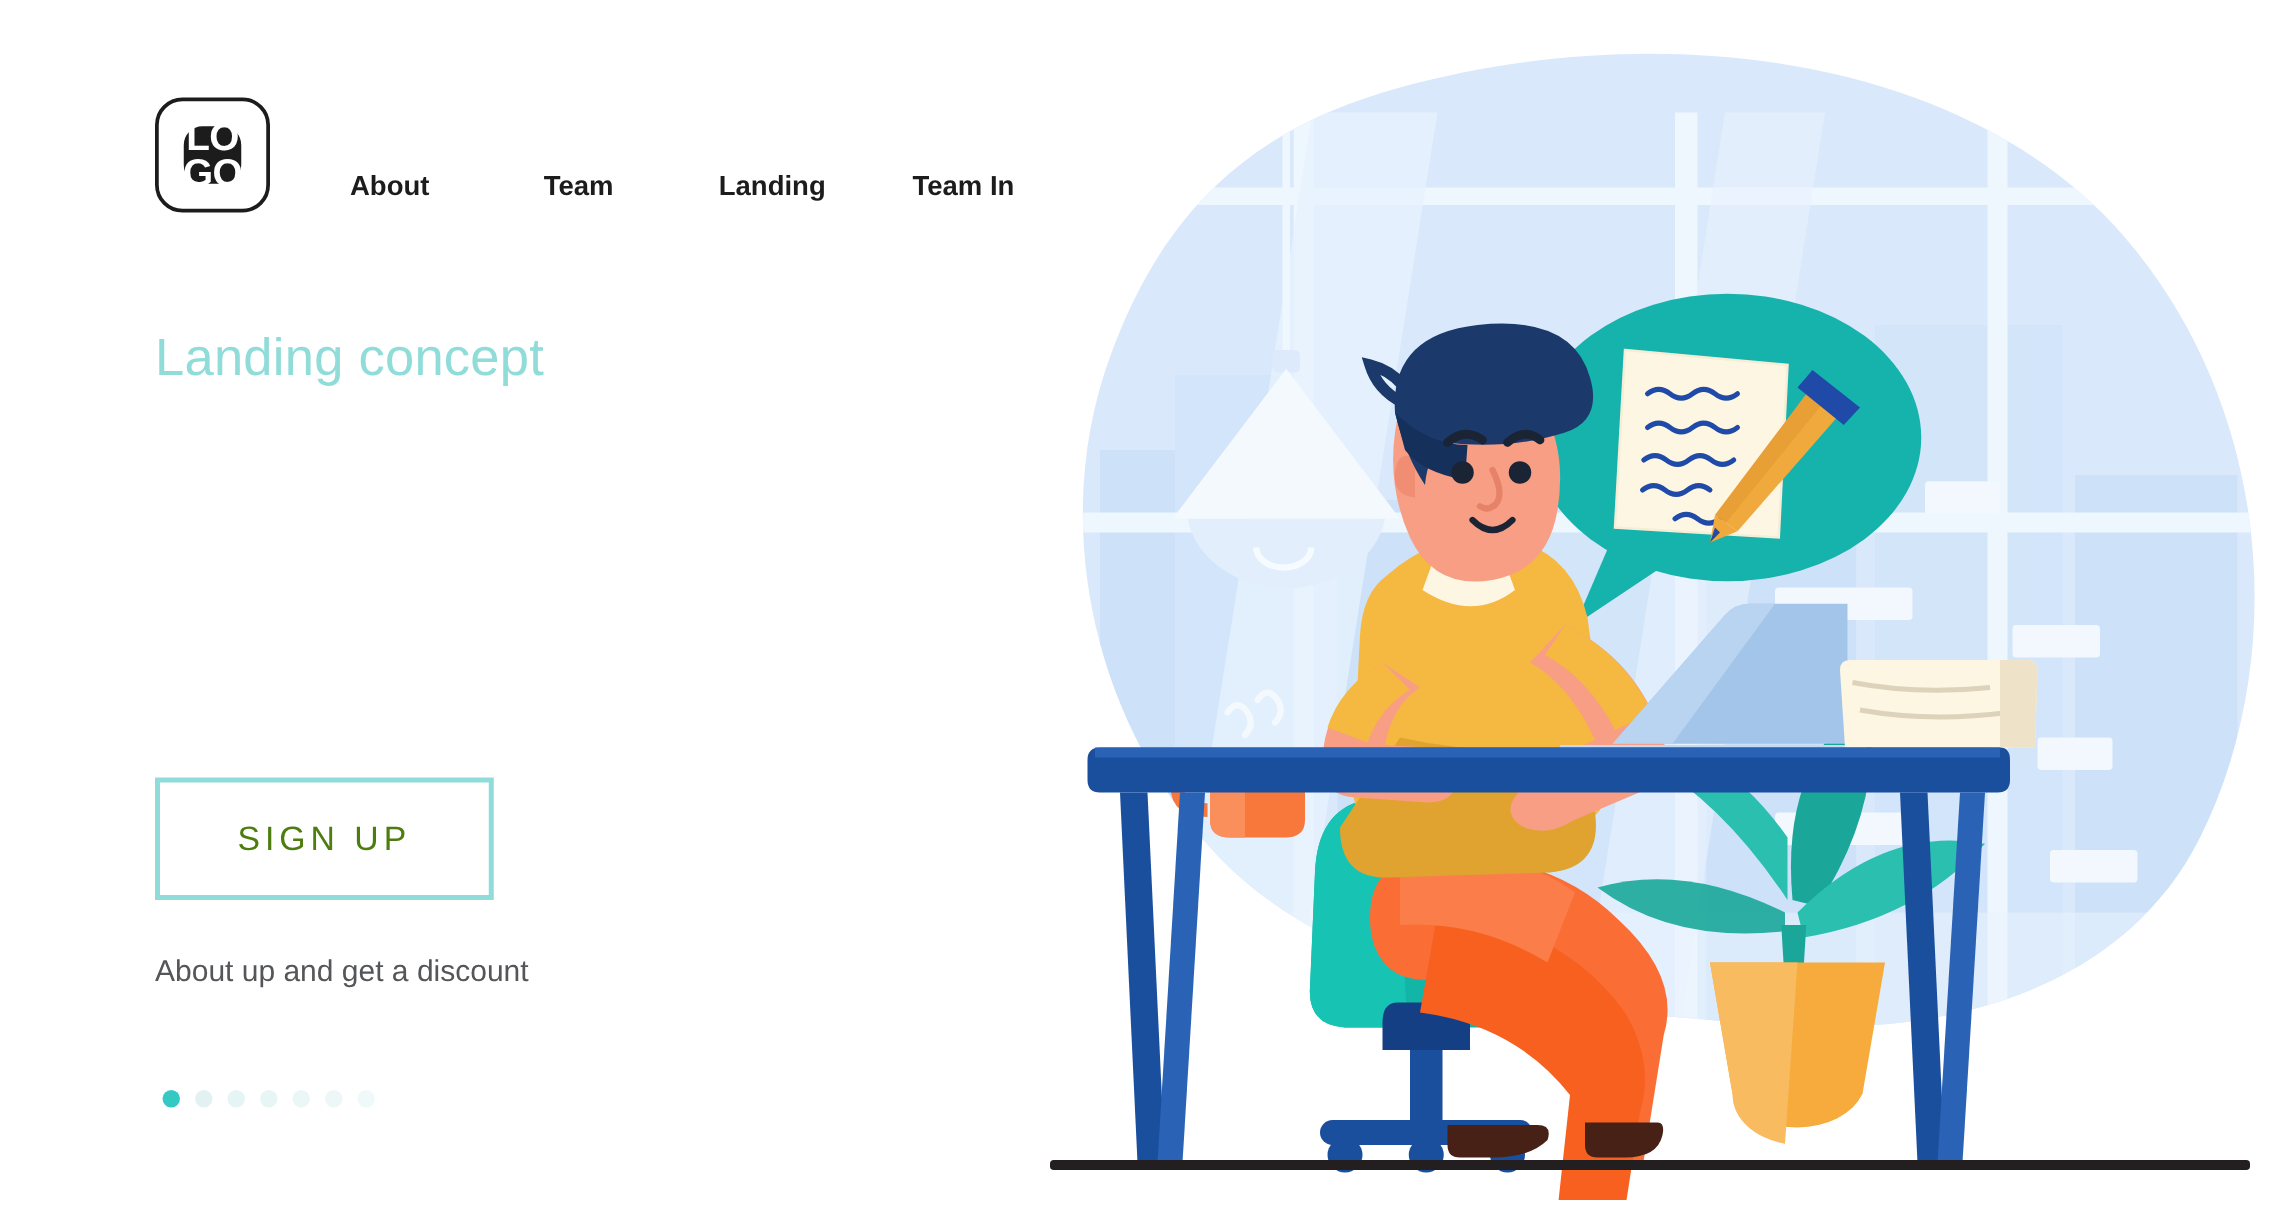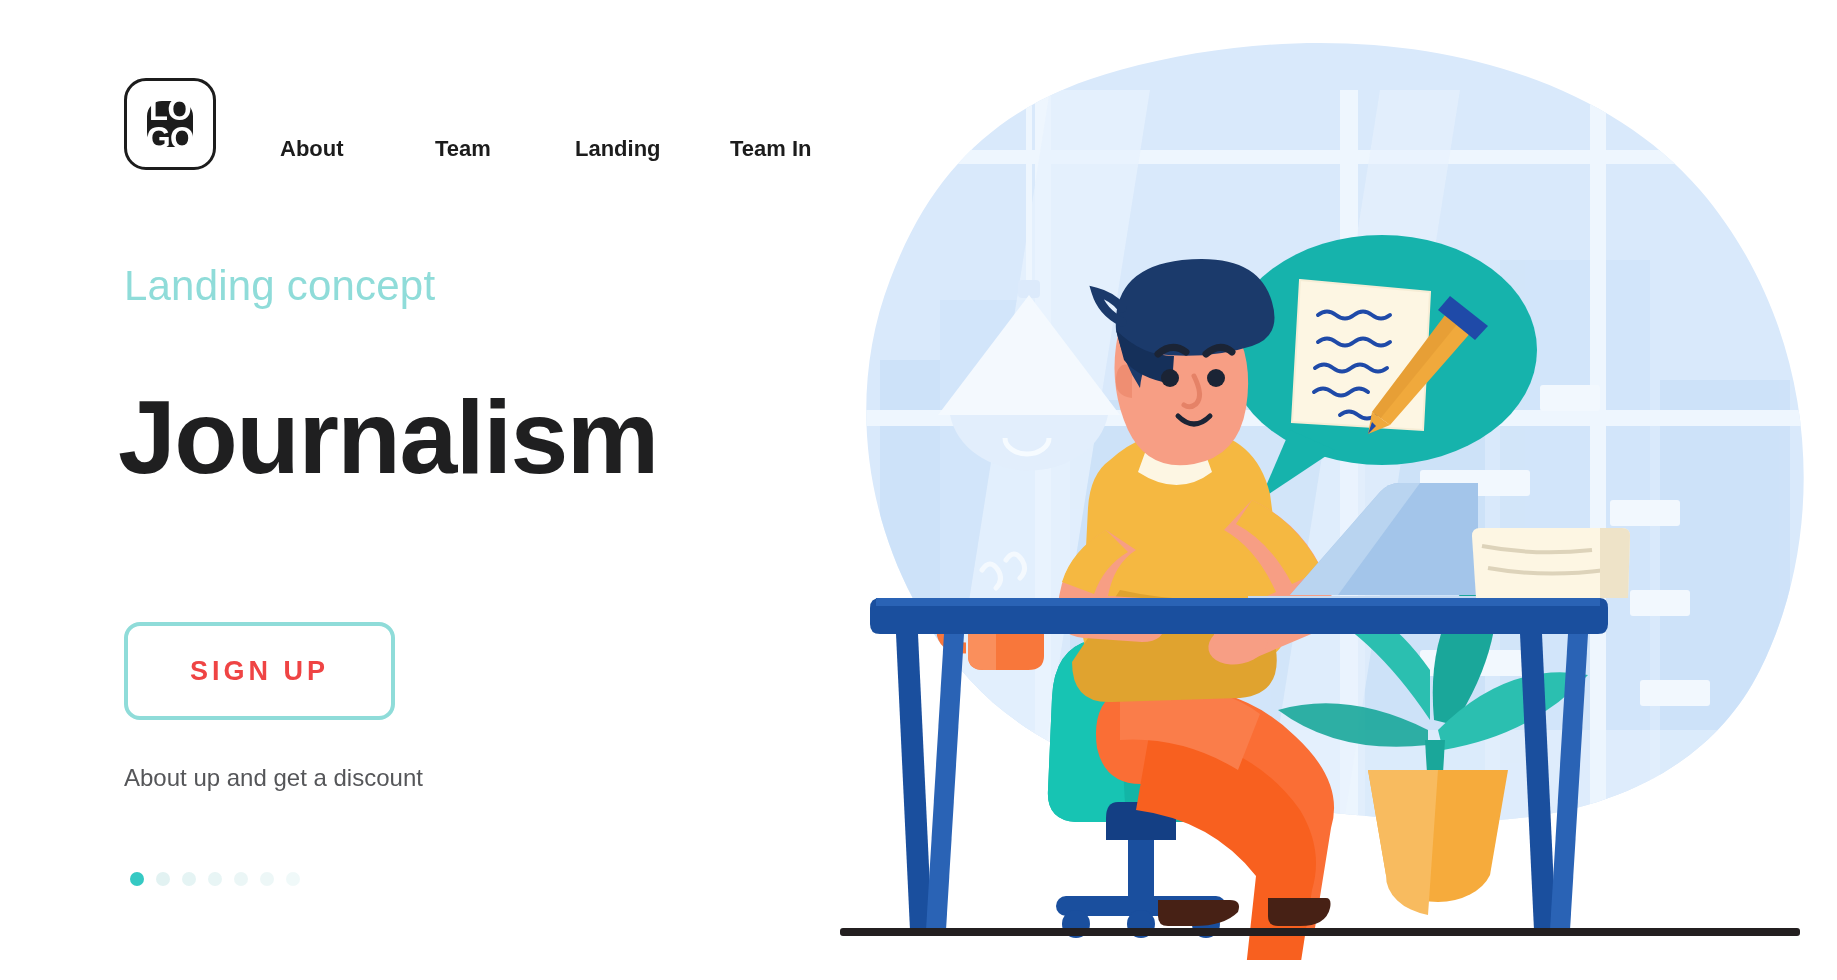--- a/index.html
+++ b/index.html
@@ -65,23 +65,23 @@
     font-size:42px; color:#8fdcd9; letter-spacing:0.2px;
   }
   .headline {
     position:absolute; left:118px; top:385px;
     font-size:104px; font-weight:bold; color:#1f1f20;
     letter-spacing:-1.5px; line-height:1;
   }
   .signup-btn {
     position:absolute; left:124px; top:622px;
     width:271px; height:98px;
-    border:4px solid #8fdcd9; border-radius:16px;
+    border:4px solid #8fdcd9; border-radius:0;
     background:transparent;
-    color:#ef4444; font-size:27px; font-weight:bold;
+    color:#4d7c0f; font-size:27px; font-weight:normal;
     letter-spacing:4px; cursor:pointer;
     font-family:"Liberation Sans", sans-serif;
   }
   .subtext {
     position:absolute; left:124px; top:764px;
     font-size:24px; color:#555659;
   }
   .pager {
     position:absolute; left:130px; top:872px;
     display:flex; gap:12px; align-items:center;
@@ -117,21 +117,20 @@
     </nav>
 
     <div class="dots-menu">
       <i></i>
       <i></i>
       <i></i>
     </div>
   </div>
 
   <div class="eyebrow">Landing concept</div>
-  <h1 class="headline">Journalism</h1>
   <button class="signup-btn">SIGN UP</button>
   <div class="subtext">About up and get a discount</div>
 
   <div class="pager" id="pager">
       <i style="background: rgb(53, 201, 195);"></i>
       <i style="background: rgb(223, 241, 241); opacity: 0.91;"></i>
       <i style="background: rgb(223, 241, 241); opacity: 0.82;"></i>
       <i style="background: rgb(223, 241, 241); opacity: 0.73;"></i>
       <i style="background: rgb(223, 241, 241); opacity: 0.64;"></i>
       <i style="background: rgb(223, 241, 241); opacity: 0.55;"></i>

